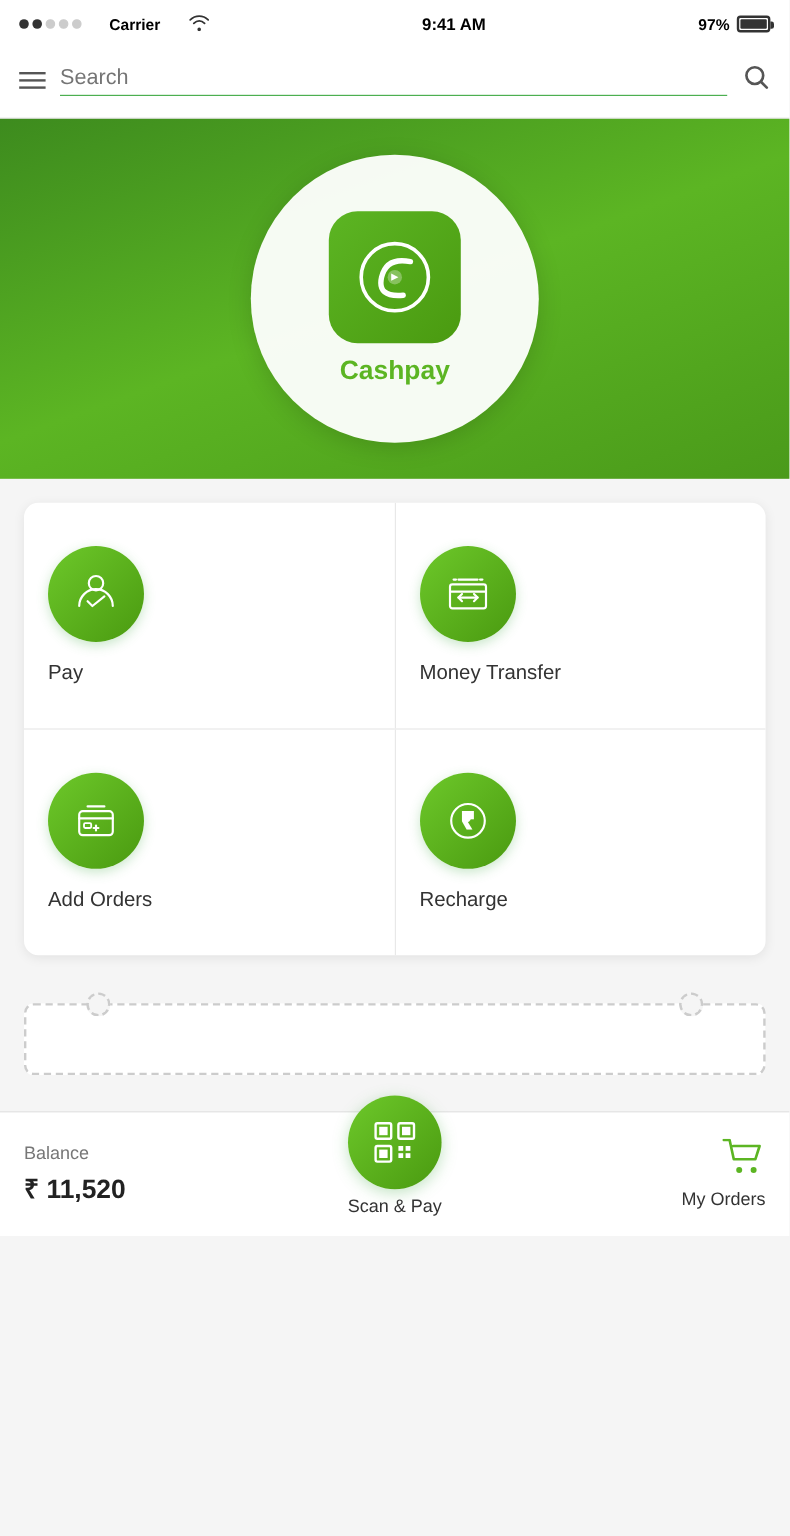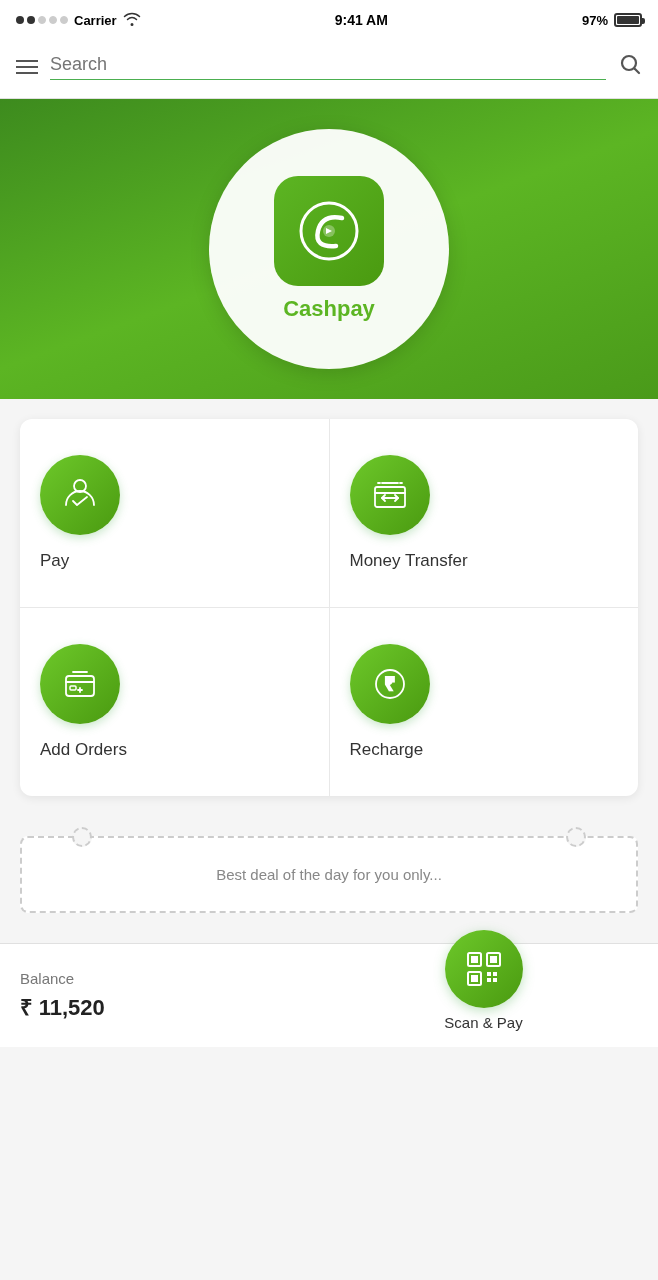--- a/index.html
+++ b/index.html
@@ -16,21 +16,21 @@
     .status-bar {
       background: #fff;
       height: 40px;
       display: flex;
       align-items: center;
       justify-content: space-between;
       padding: 0 16px;
       font-size: 13px;
       font-weight: 600;
     }
-    .status-left { display: flex; align-items: center; gap: 6px; }
+    .status-left { display: flex; align-items: center; gap: 23px; }
     .status-dots { display: flex; gap: 3px; }
     .dot { width: 8px; height: 8px; border-radius: 50%; }
     .dot.filled { background: #333; }
     .dot.empty { background: #ccc; border: 1px solid #ccc; }
     .status-center { font-size: 14px; font-weight: 600; }
     .status-right { display: flex; align-items: center; gap: 6px; font-size: 13px; }
     .battery {
       width: 28px; height: 14px; border: 2px solid #333; border-radius: 3px;
       position: relative;
     }
@@ -390,21 +390,20 @@
         <span class="grid-label">Recharge</span>
       </div>
     </div>
   </div>
 </div>
 
 <div class="promo-wrapper">
   <div class="promo-banner">
     <div class="promo-notch top-left"></div>
     <div class="promo-notch top-right"></div>
-    <div class="promo-subtitle">Best deal of the day for you only...</div>
   </div>
 </div>
 
 <div class="bottom-bar">
 
   <div class="balance-section">
     <div class="balance-label">Balance</div>
     <div class="balance-amount">₹ 11,520</div>
   </div>
 
@@ -420,13 +419,23 @@
         <rect x="8" y="27" width="7" height="7" fill="white"></rect>
         <rect x="24" y="24" width="4" height="4" fill="white"></rect>
         <rect x="30" y="24" width="4" height="4" fill="white"></rect>
         <rect x="24" y="30" width="4" height="4" fill="white"></rect>
         <rect x="30" y="30" width="4" height="4" fill="white"></rect>
       </svg>
     </div>
     <span class="scan-pay-label">Scan &amp; Pay</span>
   </div>
 
+  <div class="my-orders-section">
+    <div class="my-orders-icon">
+      <svg width="36" height="30" viewBox="0 0 36 30" fill="none" stroke="#5cb523" stroke-width="2.2" stroke-linecap="round" stroke-linejoin="round">
+        <path d="M1 1h5l3.5 16h18l3.5-11H9"></path>
+        <circle cx="14" cy="26" r="2.5" fill="#5cb523" stroke="none"></circle>
+        <circle cx="26" cy="26" r="2.5" fill="#5cb523" stroke="none"></circle>
+      </svg>
+    </div>
+    <span class="my-orders-label">My Orders</span>
+  </div>
 </div>
 
 </body></html>

